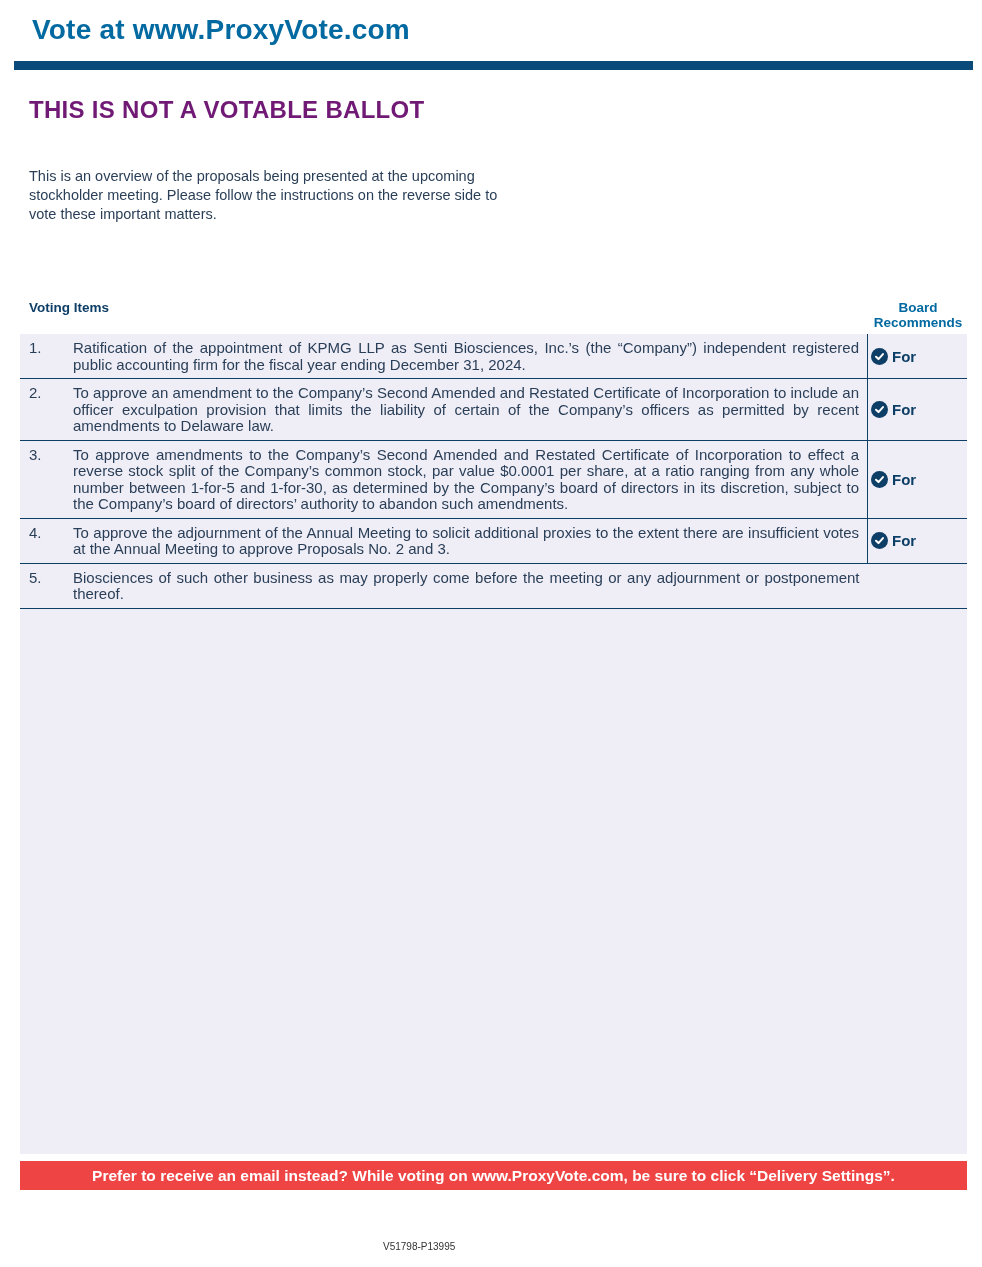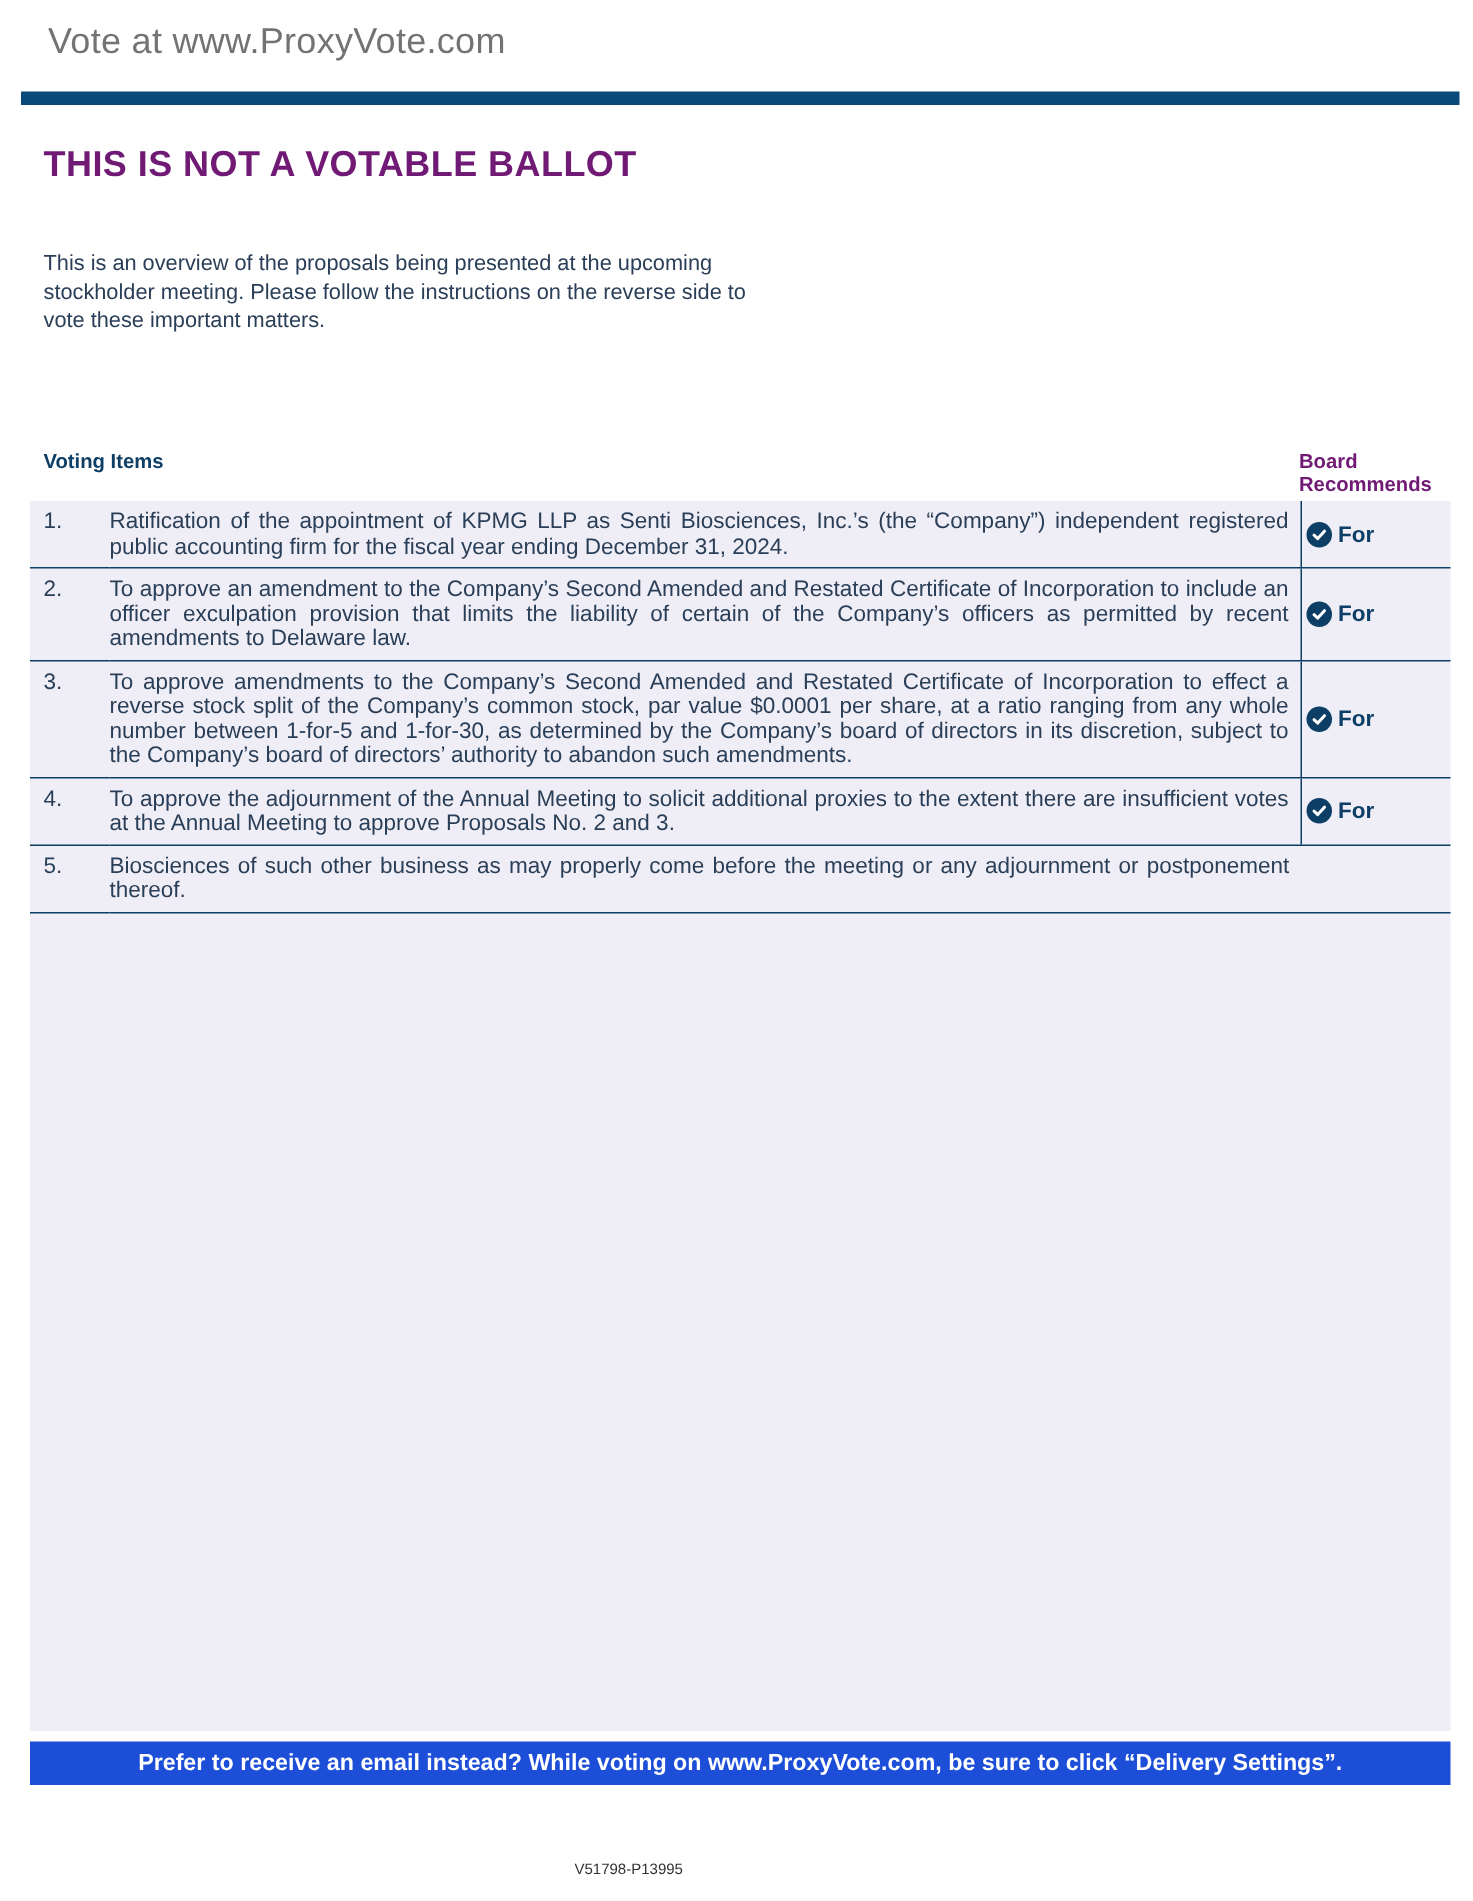--- a/index.html
+++ b/index.html
@@ -1,33 +1,33 @@
 <!DOCTYPE html>
 <html><head>
 <meta charset="utf-8">
 <style>
   html, body { margin:0; padding:0; background:#ffffff; }
   body { width:982px; height:1267px; position:relative; font-family:"Liberation Sans", sans-serif; color:#1f3a5a; overflow:hidden; }
-  .hdr-title { position:absolute; left:32px; top:14px; font-size:24px; font-weight:normal; color:#737373; letter-spacing:0.2px; }
+  .hdr-title { position:absolute; left:32px; top:14px; font-size:28px; font-weight:bold; color:#0369a1; letter-spacing:0.2px; }
   .hdr-bar { position:absolute; left:14px; top:61px; width:959px; height:9px; background:#0a4a7a; }
   .main-title { position:absolute; left:29px; top:96px; font-size:24px; font-weight:bold; color:#701a75; letter-spacing:0.3px; }
   .intro { position:absolute; left:29px; top:141px; width:470px; font-size:14.5px; line-height:19px; color:#2a3f57;margin-top:26px; }
   .col-head-left { position:absolute; left:29px; top:300px; font-size:13.5px; font-weight:bold; color:#0d3e66; }
-  .col-head-right { position:absolute; left:866px; top:300px; width:104px; font-size:13.5px; font-weight:bold; color:#701a75; text-align:left; line-height:15px; }
+  .col-head-right { position:absolute; left:866px; top:300px; width:104px; font-size:13.5px; font-weight:bold; color:#0369a1; text-align:center; line-height:15px; }
   .panel { position:absolute; left:20px; top:334px; width:947px; height:820px; background:#efeef7; }
   table.items { position:absolute; left:20px; top:334px; width:947px; border-collapse:collapse; }
   table.items td { vertical-align:top; padding:0; }
   table.items tr.row td { border-bottom:1.5px solid #0d3e66; }
   td.num { width:44px; padding:6px 0 6px 9px !important; font-size:15px; line-height:16.5px; color:#2a3f57; }
   td.txt { padding:6px 8px 5px 0 !important; font-size:15px; line-height:16.5px; color:#2a3f57; text-align:justify; }
   td.rec { width:96px; border-left:1.5px solid #0d3e66; vertical-align:middle !important; padding-left:3px !important;text-align:center; }
   td.rec.empty { border-left:none; }
   .rec-inner { display:flex; align-items:center; gap:4px; font-size:15px; font-weight:bold; color:#0d3e66; }
   .check { width:17px; height:17px; border-radius:50%; background:#0d3e66; display:inline-flex; align-items:center; justify-content:center; }
-  .footer-bar { position:absolute; left:20px; top:1161px; width:947px; height:29px; background:#1d4ed8; color:#ffffff; font-size:15.5px; font-weight:bold; text-align:center; line-height:29px; }
+  .footer-bar { position:absolute; left:20px; top:1161px; width:947px; height:29px; background:#ef4444; color:#ffffff; font-size:15.5px; font-weight:bold; text-align:center; line-height:29px; }
   .code { position:absolute; left:383px; top:1241px; font-size:10px; color:#333333; }
 </style>
 </head>
 <body>
 
 <div class="hdr-title">Vote at www.ProxyVote.com</div>
 <div class="hdr-bar"></div>
 
 <div class="main-title">THIS IS NOT A VOTABLE BALLOT</div>
 <div class="intro">This is an overview of the proposals being presented at the upcoming stockholder meeting. Please follow the instructions on the reverse side to vote these important matters.</div>

